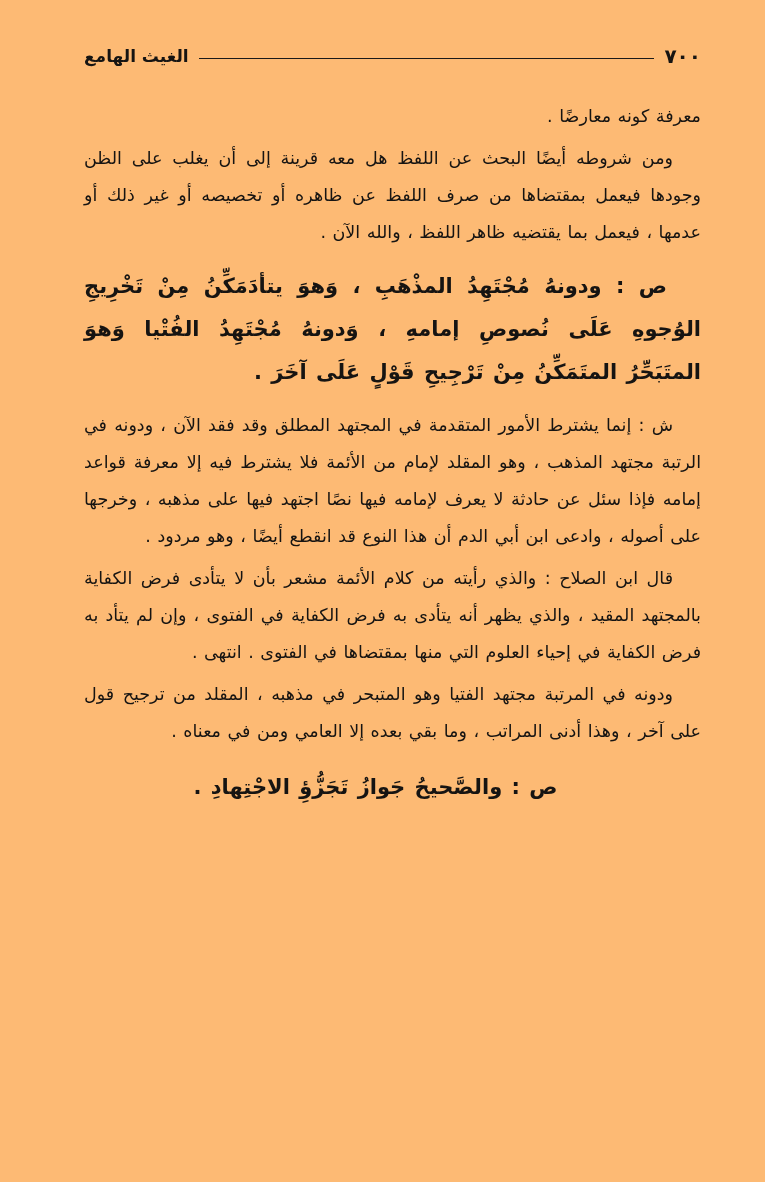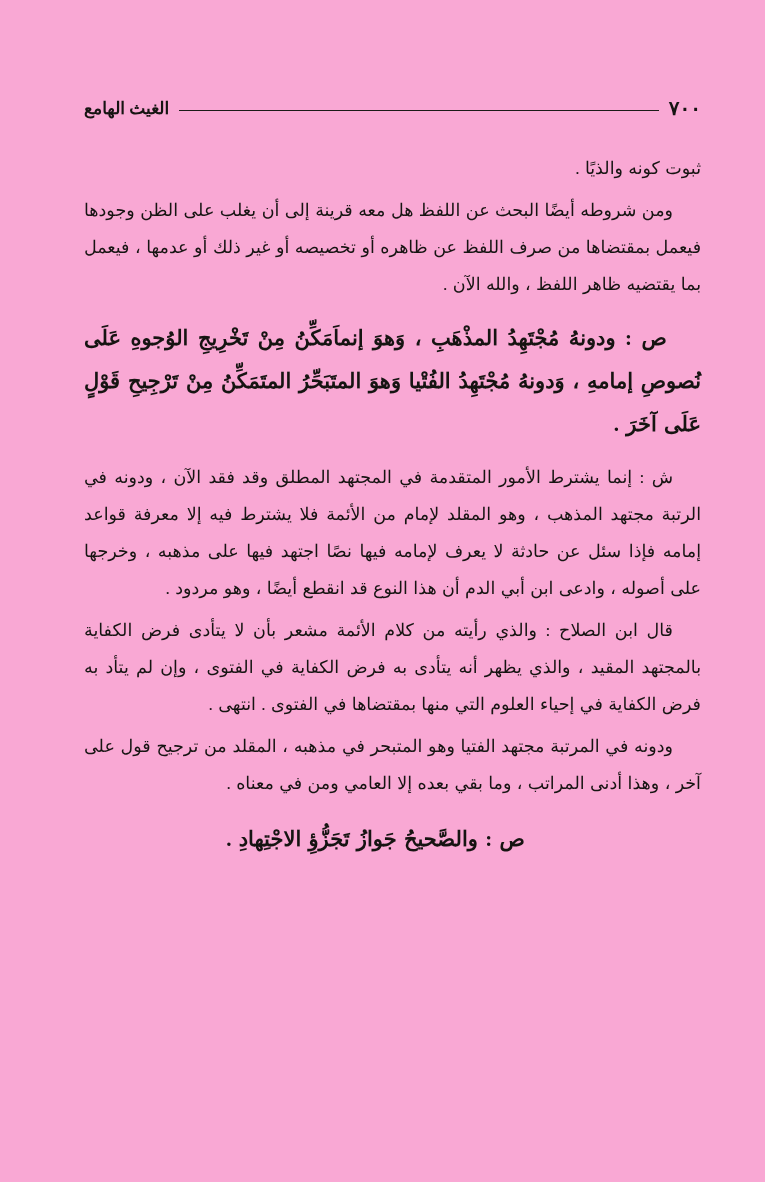--- a/index.html
+++ b/index.html
@@ -9,27 +9,26 @@
   }
   body {
     width: 765px;
     height: 1182px;
     position: relative;
     font-family: "DejaVu Sans", sans-serif;
   }
   .page {
     position: absolute;
     inset: 0;
-    background: #f9a8d4;
+    background: #fdba74;
     color: #161412;
     box-sizing: border-box;
-    padding: 96px 64px 36px 84px;
+    padding: 44px 64px 36px 84px;
     direction: rtl;
     overflow: hidden;
-    font-family: Liberation Serif, serif;
   }
   
   .page-header {
     display: flex;
     direction: ltr;              
     align-items: center;
     gap: 10px;
     margin-bottom: 30px;
   }
   .book-title {
@@ -92,25 +91,25 @@
 <div class="page">
 
   <header class="page-header">
     <span class="book-title">الغيث الهامع</span>
     <span class="header-rule"></span>
     <span class="page-number">٧٠٠</span>
   </header>
 
   <main class="page-body">
 
-    <p class="para continuation">ثبوت كونه والذيًا .</p>
+    <p class="para continuation">معرفة كونه معارضًا .</p>
 
     <p class="para indent">ومن شروطه أيضًا البحث عن اللفظ هل معه قرينة إلى أن يغلب على الظن وجودها فيعمل بمقتضاها من صرف اللفظ عن ظاهره أو تخصيصه أو غير ذلك أو عدمها ، فيعمل بما يقتضيه ظاهر اللفظ ، والله الآن .</p>
 
-    <p class="matn">ص : ودونهُ مُجْتَهِدُ المذْهَبِ ، وَهوَ إنماَمَكِّنُ مِنْ تَخْرِيجِ الوُجوهِ عَلَى نُصوصِ إمامهِ ، وَدونهُ مُجْتَهِدُ الفُتْيا وَهوَ المتَبَحِّرُ المتَمَكِّنُ مِنْ تَرْجِيحِ قَوْلٍ عَلَى آخَرَ .</p>
+    <p class="matn">ص : ودونهُ مُجْتَهِدُ المذْهَبِ ، وَهوَ يتأدَمَكِّنُ مِنْ تَخْرِيجِ الوُجوهِ عَلَى نُصوصِ إمامهِ ، وَدونهُ مُجْتَهِدُ الفُتْيا وَهوَ المتَبَحِّرُ المتَمَكِّنُ مِنْ تَرْجِيحِ قَوْلٍ عَلَى آخَرَ .</p>
 
     <p class="para indent">ش : إنما يشترط الأمور المتقدمة في المجتهد المطلق وقد فقد الآن ، ودونه في الرتبة مجتهد المذهب ، وهو المقلد لإمام من الأئمة فلا يشترط فيه إلا معرفة قواعد إمامه فإذا سئل عن حادثة لا يعرف لإمامه فيها نصًا اجتهد فيها على مذهبه ، وخرجها على أصوله ، وادعى ابن أبي الدم أن هذا النوع قد انقطع أيضًا ، وهو مردود .</p>
 
     <p class="para indent">قال ابن الصلاح : والذي رأيته من كلام الأئمة مشعر بأن لا يتأدى فرض الكفاية بالمجتهد المقيد ، والذي يظهر أنه يتأدى به فرض الكفاية في الفتوى ، وإن لم يتأد به فرض الكفاية في إحياء العلوم التي منها بمقتضاها في الفتوى . انتهى .</p>
 
     <p class="para indent">ودونه في المرتبة مجتهد الفتيا وهو المتبحر في مذهبه ، المقلد من ترجيح قول على آخر ، وهذا أدنى المراتب ، وما بقي بعده إلا العامي ومن في معناه .</p>
 
     <p class="matn single-line">ص : والصَّحيحُ جَوازُ تَجَزُّؤِ الاجْتِهادِ .</p>
 
 

